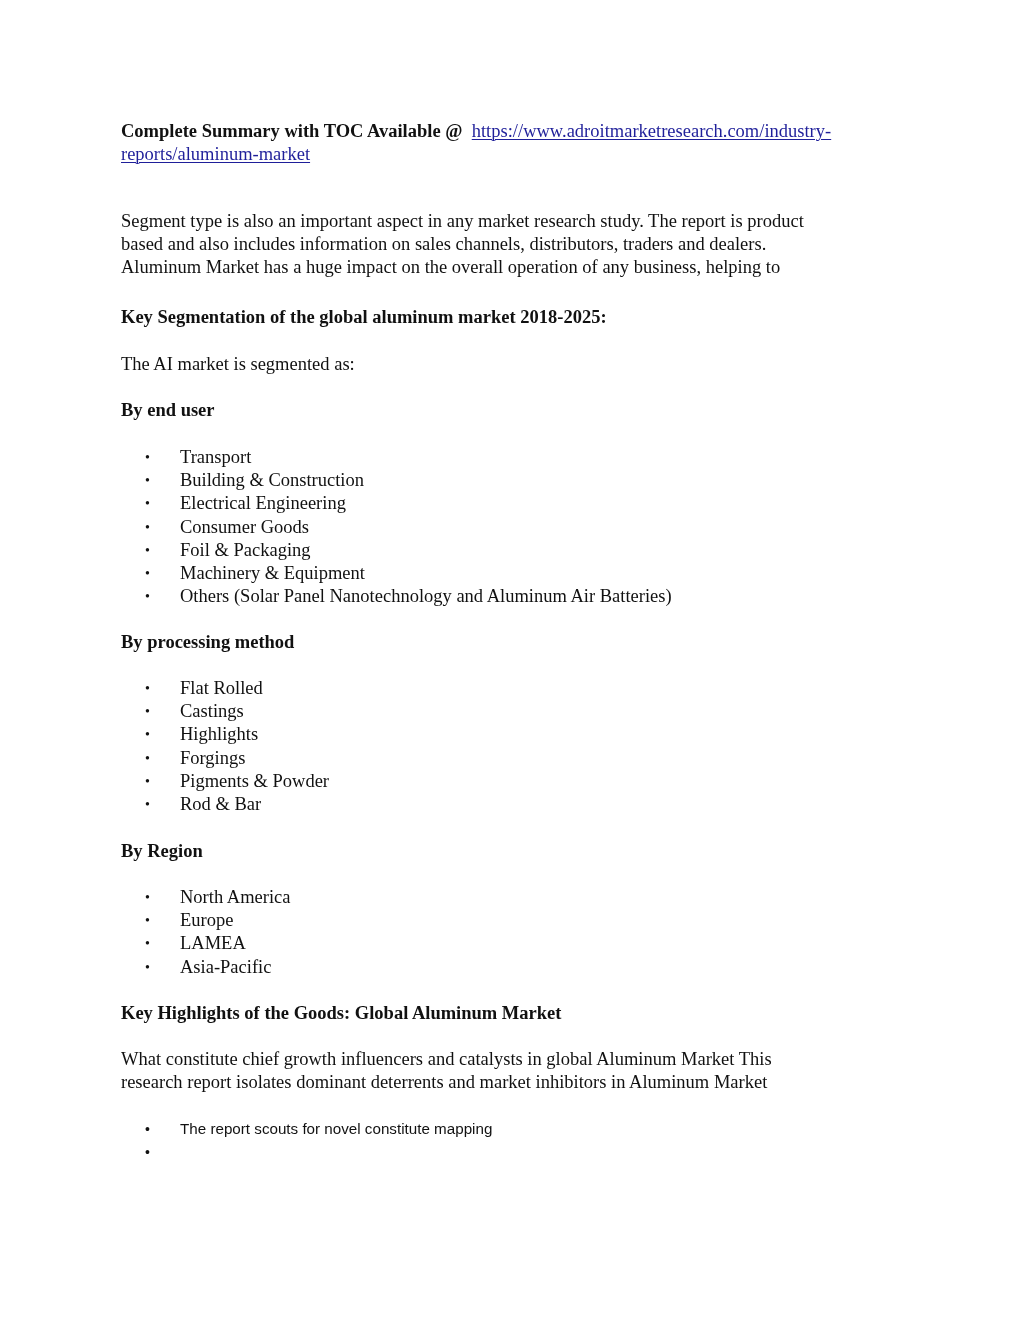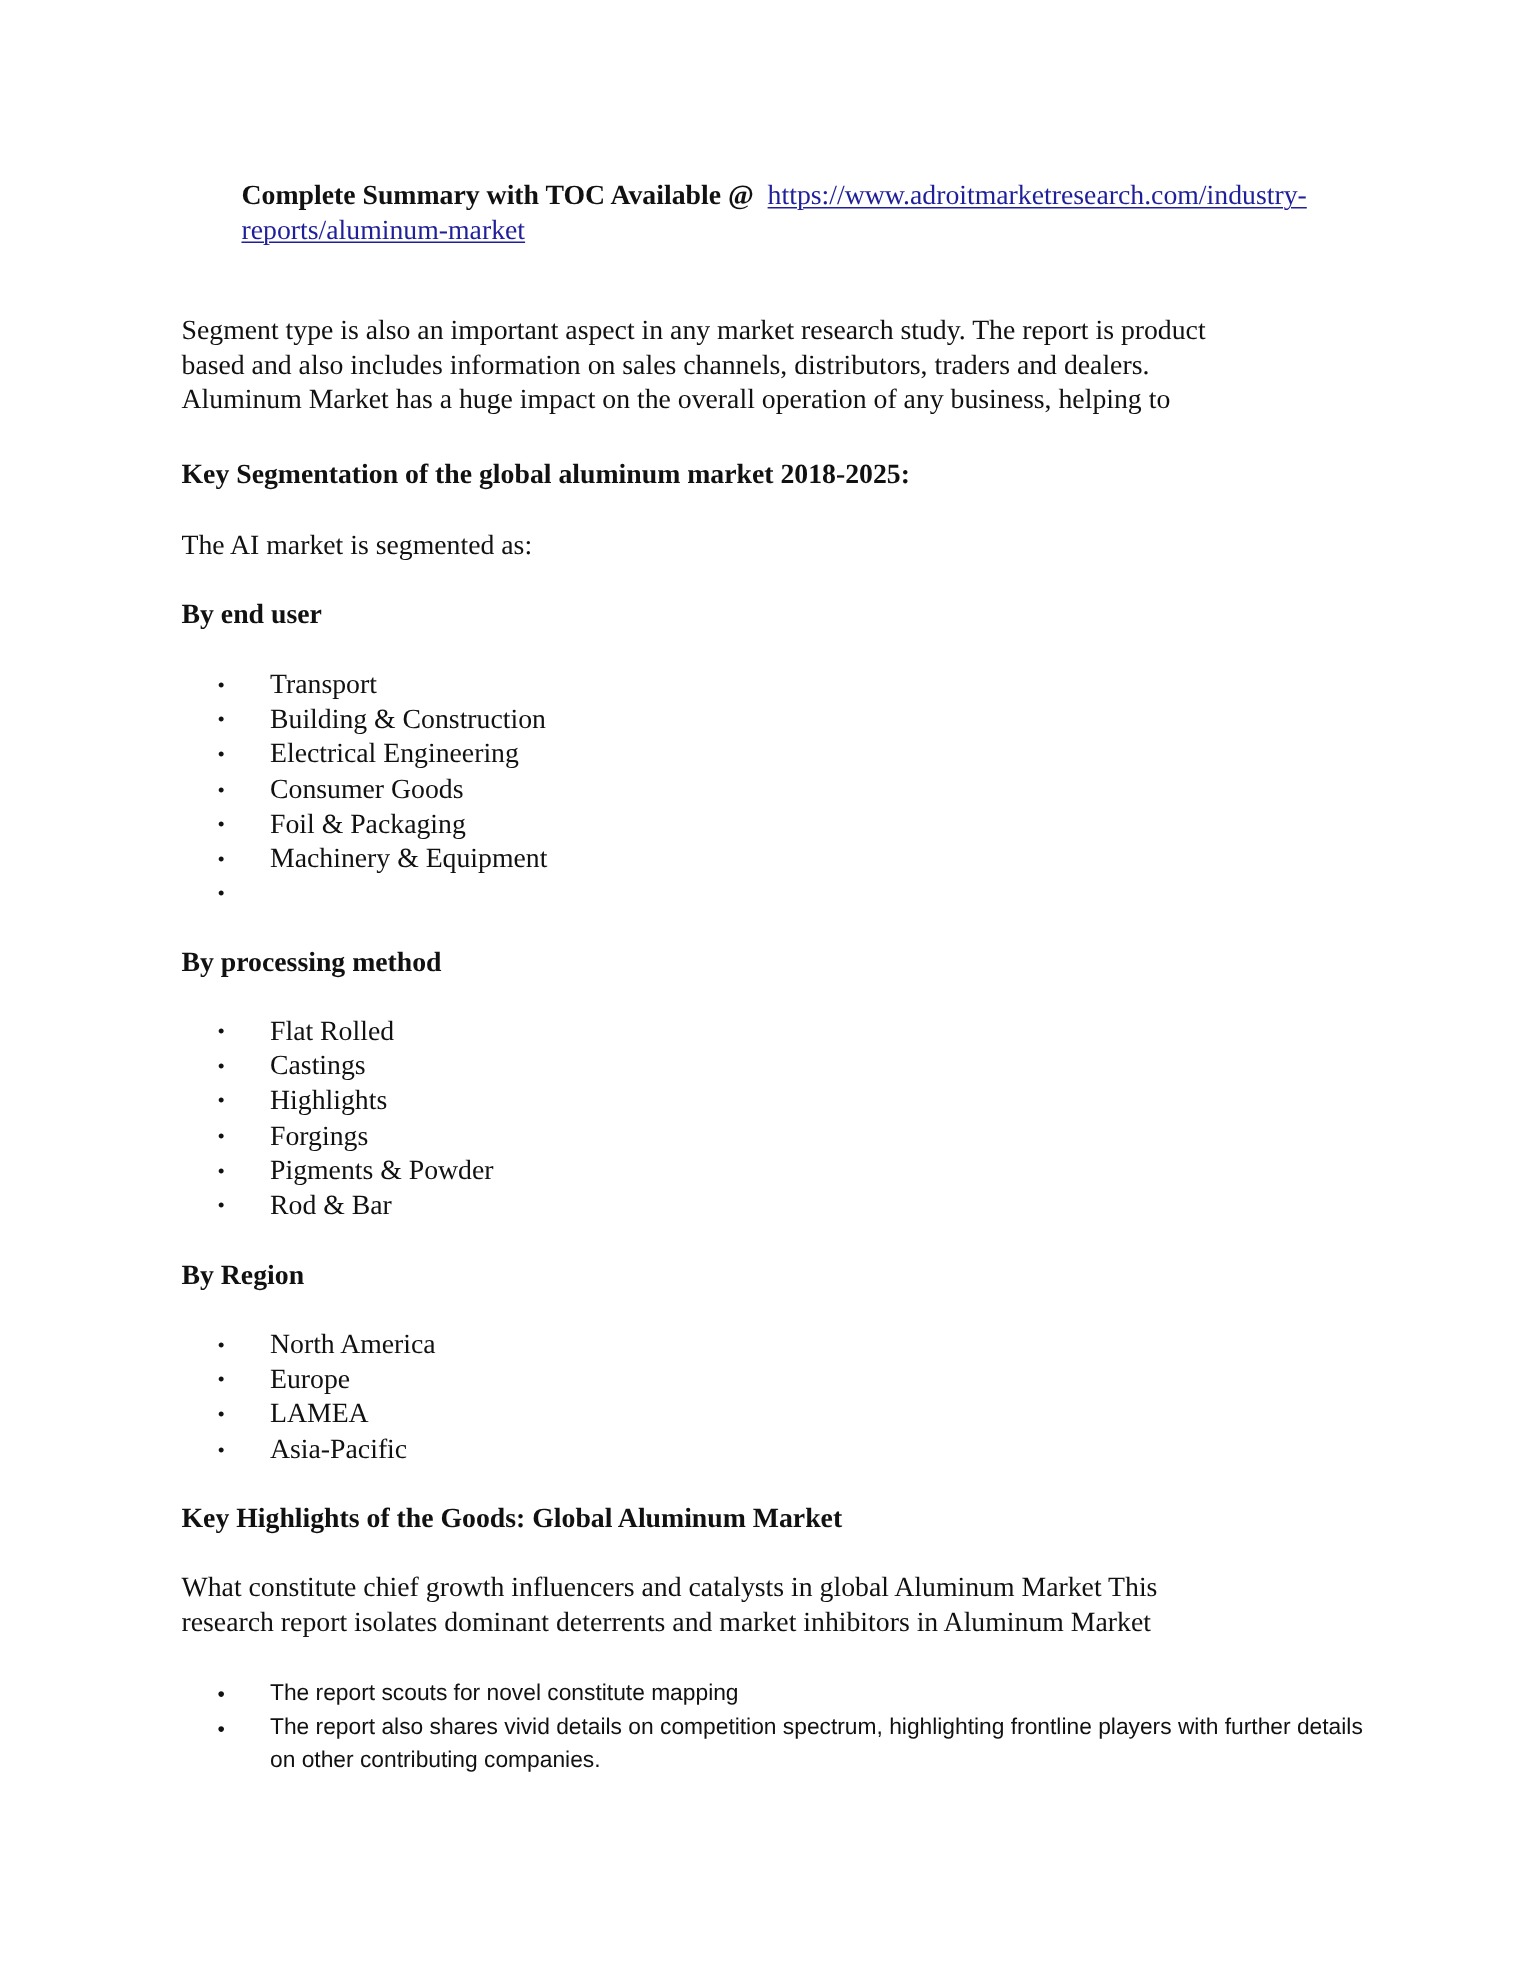--- a/index.html
+++ b/index.html
@@ -57,21 +57,21 @@
       font-size: 15.2px;
       line-height: 22.5px;
     }
     ul.sans li .bullet { line-height: 22.5px; }
   </style>
 </head>
 <body>
 
 <div class="page">
 
-  <div class="block" style="top:120px;margin-left:40px;">
+  <div class="block" style="top:120px;">
     <p class="p">
       <span class="bold">Complete Summary with TOC Available @</span>&nbsp;
       <a class="link" href="#" style="color: rgb(31, 31, 154);"><span>https://www.adroitmarketresearch.com/industry-</span><br><span>reports/aluminum-market</span></a>
     </p>
   </div>
 
   <div class="block" style="top:190px;margin-top:20px;">
     <p class="p">
       <span>Segment type is also an important aspect in any market research study. The report is product</span><br>
       <span>based and also includes information on sales channels, distributors, traders and dealers.</span><br>
@@ -91,21 +91,21 @@
     <p class="p bold">By end user</p>
   </div>
   <div class="block" style="top:446px;">
     <ul class="blist">
       <li><span class="bullet">•</span><span>Transport</span></li>
       <li><span class="bullet">•</span><span>Building &amp; Construction</span></li>
       <li><span class="bullet">•</span><span>Electrical Engineering</span></li>
       <li><span class="bullet">•</span><span>Consumer Goods</span></li>
       <li><span class="bullet">•</span><span>Foil &amp; Packaging</span></li>
       <li><span class="bullet">•</span><span>Machinery &amp; Equipment</span></li>
-      <li><span class="bullet">•</span></li>
+      <li><span class="bullet">•</span><span>Others (Solar Panel Nanotechnology and Aluminum Air Batteries)</span></li>
     </ul>
   </div>
 
   <div class="block" style="top:631px;">
     <p class="p bold">By processing method</p>
   </div>
   <div class="block" style="top:677px;">
     <ul class="blist">
       <li><span class="bullet">•</span><span>Flat Rolled</span></li>
       <li><span class="bullet">•</span><span>Castings</span></li>
@@ -133,17 +133,17 @@
   </div>
   <div class="block" style="top:1048px;">
     <p class="p">
       <span>What constitute chief growth influencers and catalysts in global Aluminum Market  This</span><br>
       <span>research report isolates dominant deterrents and market inhibitors in Aluminum Market</span>
     </p>
   </div>
   <div class="block" style="top:1118px;">
     <ul class="blist sans">
       <li><span class="bullet">•</span><span>The report scouts for novel constitute mapping</span></li>
-      <li><span class="bullet">•</span><span>The report also shares vivid details on competition spectrum, highlighting frontline players with further details on other contributing companies.</span></li>
+      <li><span class="bullet">•</span></li>
     </ul>
   </div>
 
 </div>
 
 </body></html>

